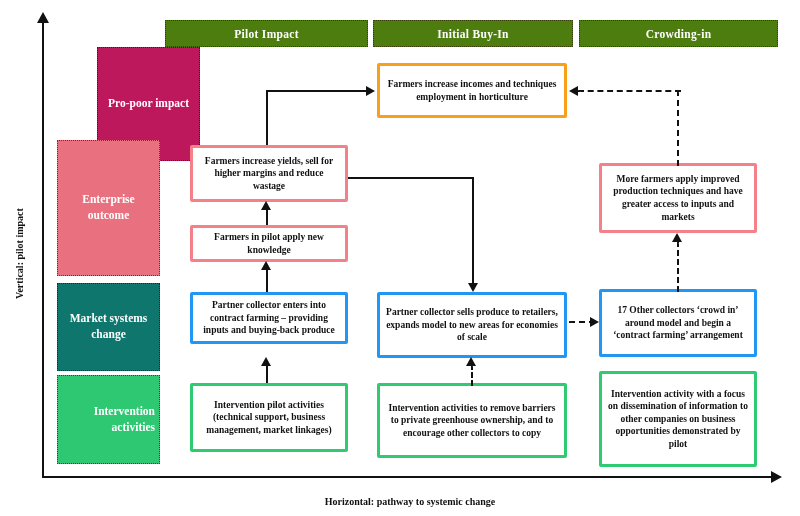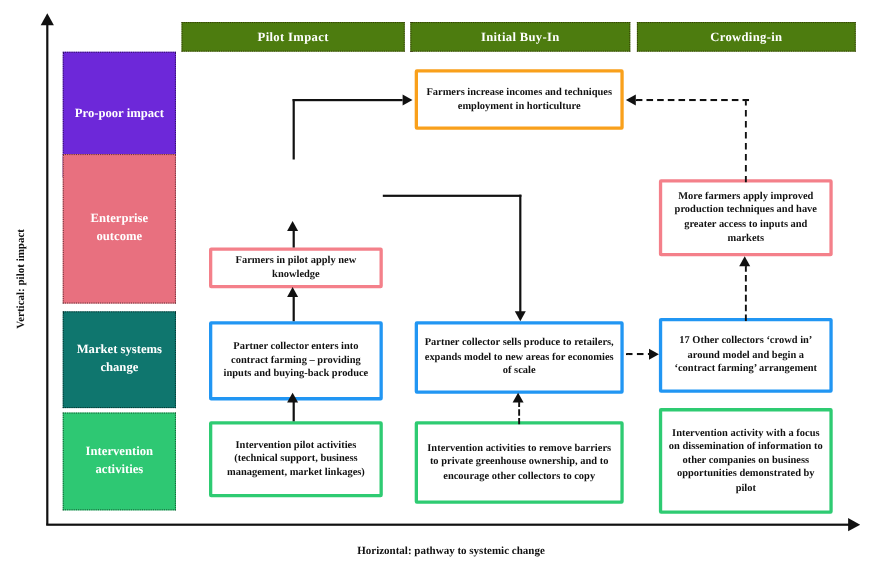--- a/index.html
+++ b/index.html
@@ -30,41 +30,41 @@
   #col-h-0{left:165px;width:203px;}
   #col-h-1{left:373px;width:200px;}
   #col-h-2{left:579px;width:199px;}
 
   
   .row-label{
     position:absolute;left:57px;width:103px;border:1px dotted rgba(0,0,0,.55);
     box-sizing:border-box;color:#fff;font-weight:bold;font-size:11.5px;text-align:center;
     display:flex;align-items:center;justify-content:center;padding:4px;line-height:1.35;
   }
-  #row-0{top:47px;height:114px;background:#6d28d9;}
+  #row-0{top:47px;height:114px;background:#be185d;margin-left:40px;}
   #row-1{top:140px;height:136px;background:#E8707F;}
   #row-2{top:283px;height:88px;background:#0f766e;}
-  #row-3{top:375px;height:89px;background:#2EC873;}
+  #row-3{top:375px;height:89px;background:#2EC873;text-align:right;}
 
   
   .node{
     position:absolute;background:#fff;box-sizing:border-box;border-radius:2px;
     color:#111;font-weight:bold;font-size:9.5px;text-align:center;line-height:1.32;
     display:flex;align-items:center;justify-content:center;padding:3px 6px;
   }
   .b-pink{border:3px solid #F4808A;}
   .b-blue{border:3px solid #2196F3;}
   .b-green{border:3px solid #2ECB72;}
   .b-orange{border:3px solid #F9A01B;}
   .col1{left:190px;width:158px;}
   .col2{left:377px;width:190px;}
   .col3{left:599px;width:158px;}
   #bx-p1{top:145px;height:57px;}
   #bx-p2{top:225px;height:37px;}
-  #bx-b1{top:292px;height:72px;}
+  #bx-b1{top:292px;height:52px;}
   #bx-g1{top:383px;height:69px;}
   #bx-o1{top:63px;height:55px;}
   #bx-b2{top:292px;height:66px;}
   #bx-g2{top:383px;height:75px;}
   #bx-p3{top:163px;height:70px;}
   #bx-b3{top:289px;height:68px;}
   #bx-g3{top:371px;height:96px;}
 
   
   .ln-v{position:absolute;width:0;border-left:2px solid #111;}
@@ -89,20 +89,21 @@
 
   <div class="col-header" id="col-h-0">Pilot Impact</div>
   <div class="col-header" id="col-h-1">Initial Buy-In</div>
   <div class="col-header" id="col-h-2">Crowding-in</div>
 
   <div class="row-label" id="row-0">Pro-poor impact</div>
   <div class="row-label" id="row-1">Enterprise outcome</div>
   <div class="row-label" id="row-2">Market systems change</div>
   <div class="row-label" id="row-3">Intervention activities</div>
 
+  <div class="node col1 b-pink" id="bx-p1">Farmers increase yields, sell for higher margins and reduce wastage</div>
   <div class="node col1 b-pink" id="bx-p2">Farmers in pilot apply new knowledge</div>
   <div class="node col1 b-blue" id="bx-b1">Partner collector enters into contract farming – providing inputs and buying-back produce</div>
   <div class="node col1 b-green" id="bx-g1">Intervention pilot activities (technical support, business management, market linkages)</div>
 
   <div class="node col2 b-orange" id="bx-o1">Farmers increase incomes and techniques employment in horticulture</div>
   <div class="node col2 b-blue" id="bx-b2">Partner collector sells produce to retailers, expands model to new areas for economies of scale</div>
   <div class="node col2 b-green" id="bx-g2">Intervention activities to remove barriers to private greenhouse ownership, and to encourage other collectors to copy</div>
 
   <div class="node col3 b-pink" id="bx-p3">More farmers apply improved production techniques and have greater access to inputs and markets</div>
   <div class="node col3 b-blue" id="bx-b3">17 Other collectors ‘crowd in’ around model and begin a ‘contract farming’ arrangement</div>

